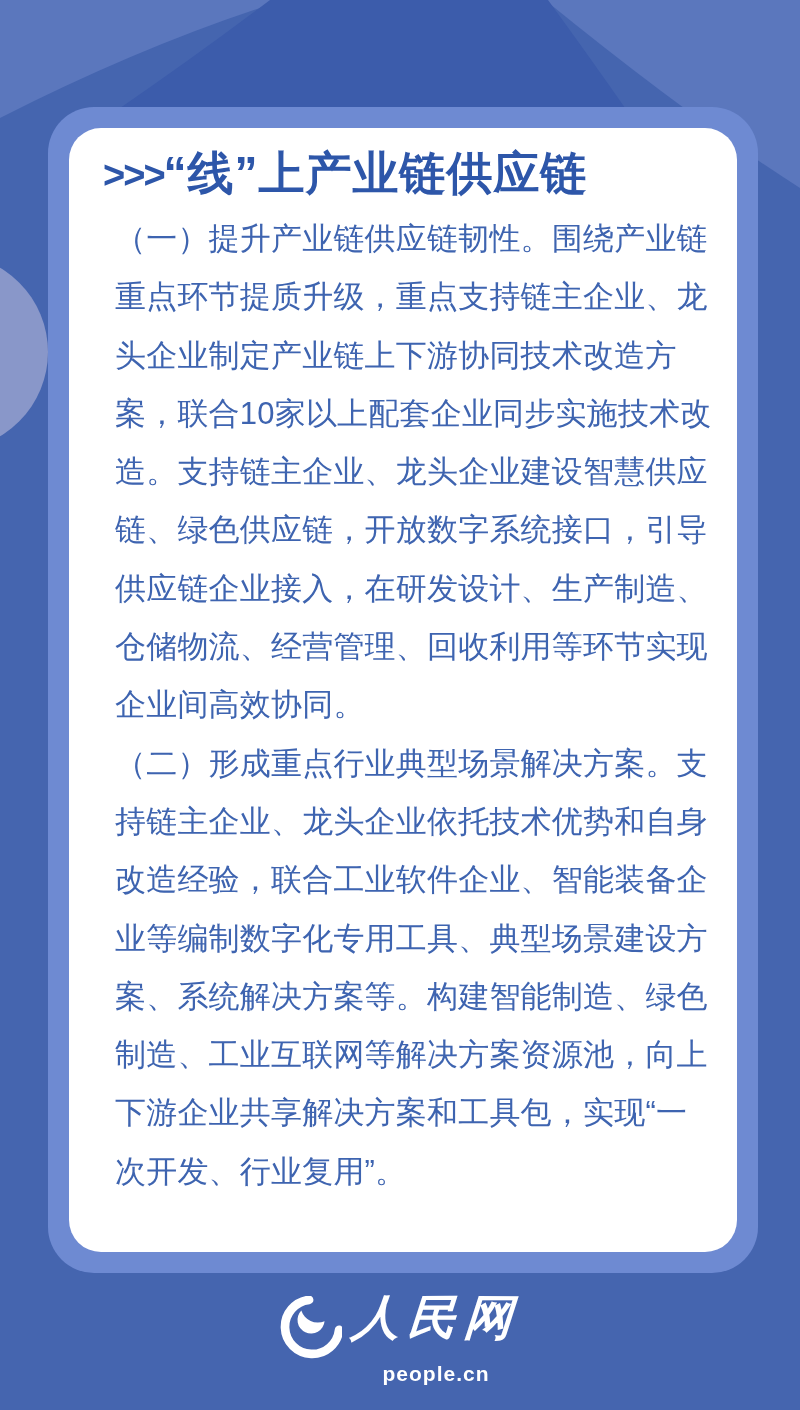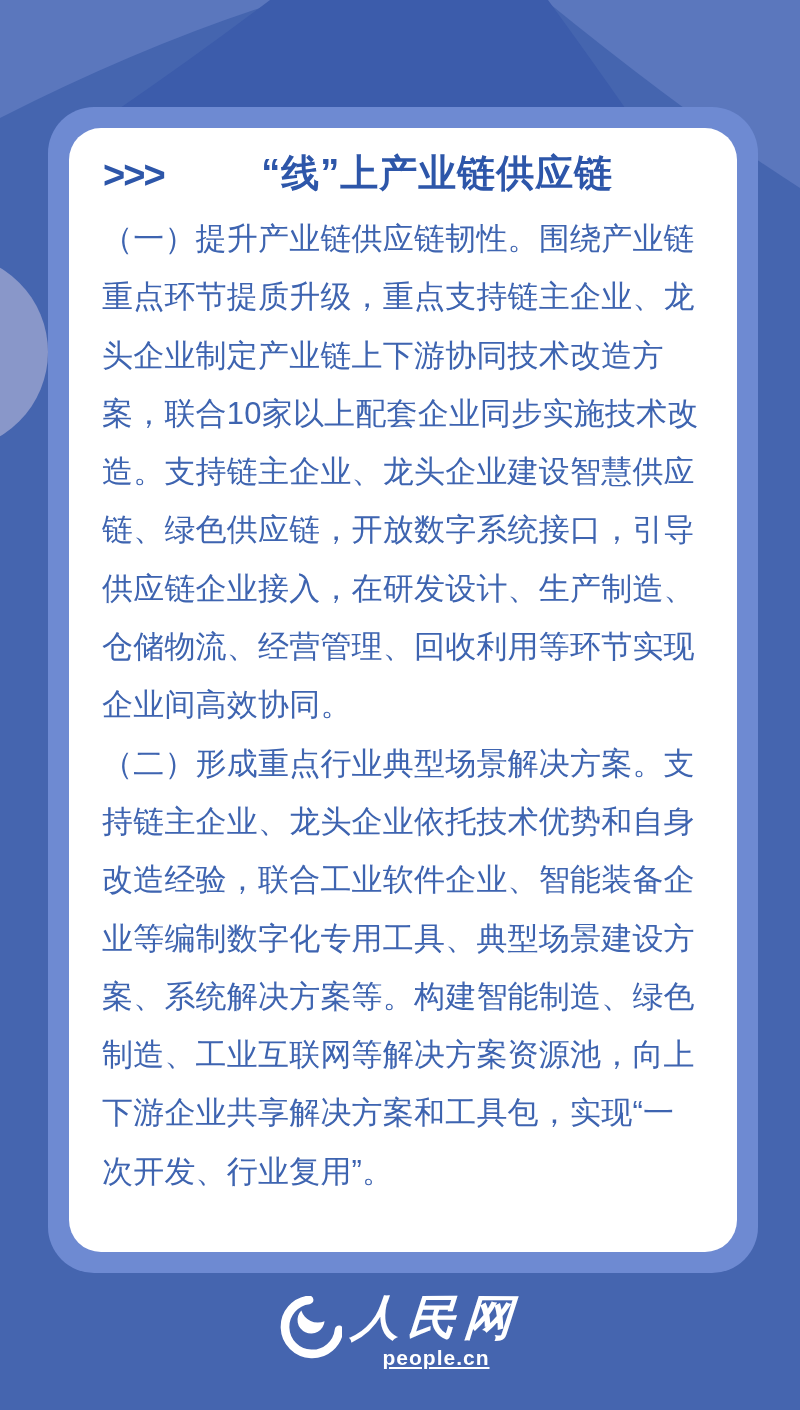--- a/index.html
+++ b/index.html
@@ -22,46 +22,46 @@
   .card-header{
     display:flex;align-items:flex-start;
     margin-top:14px;padding:0 26px 0 34px;
   }
   .header-marker{
     font-size:38px;font-weight:900;color:#2D56A9;
     letter-spacing:-2px;margin-top:12px;
     flex:0 0 auto;
   }
   .header-titles{
-    flex:1 1 auto;text-align:center;
-    font-size:38px;font-weight:900;color:#2D56A9;
+    flex:1 1 auto;
+    font-size:46px;font-weight:900;color:#2D56A9;
     line-height:62px;letter-spacing:1px;
   }
   .card-body{
-    margin-top:6px;padding:0 22px 0 33px;
+    margin-top:6px;padding:0 22px 0 46px;
   }
   .body-paragraph{
     margin:0;
     font-size:31px;color:#3E64B0;
     line-height:58.3px;letter-spacing:0.2px;
     white-space:pre-line;
   }
   .footer-logo{
     position:absolute;left:0;top:1292px;width:800px;
     display:flex;justify-content:center;align-items:flex-start;
   }
   .logo-icon{width:62px;height:64px;margin-right:10px;margin-top:4px;flex:0 0 auto;}
   .logo-text-col{display:flex;flex-direction:column;align-items:center;}
   .logo-cn{
     color:#FFFFFF;font-size:48px;font-weight:bold;font-style:italic;
     letter-spacing:8px;transform:skewX(-4deg);line-height:52px;
   }
   .logo-en{
     color:#FFFFFF;font-size:21px;font-weight:bold;
-    letter-spacing:1px;line-height:24px;margin-top:2px;font-style:normal;text-decoration:underline;
+    letter-spacing:1px;line-height:24px;margin-top:18px;font-style:normal;
   }
 </style>
 </head>
 <body>
 
 <svg class="bg-decor" viewBox="0 0 800 1410" xmlns="http://www.w3.org/2000/svg" aria-hidden="true">
   <path d="M0,0 L285,0 Q150,42 0,118 Z" fill="#5B77BD"></path>
   <path d="M545,0 L800,0 L800,188 Q690,118 545,0 Z" fill="#5B77BD"></path>
   <path d="M270,0 L548,0 Q586,52 630,115 L110,115 Q196,56 270,0 Z" fill="#3C5CAB"></path>
   <circle cx="-50" cy="352" r="98" fill="#8997C9"></circle>

